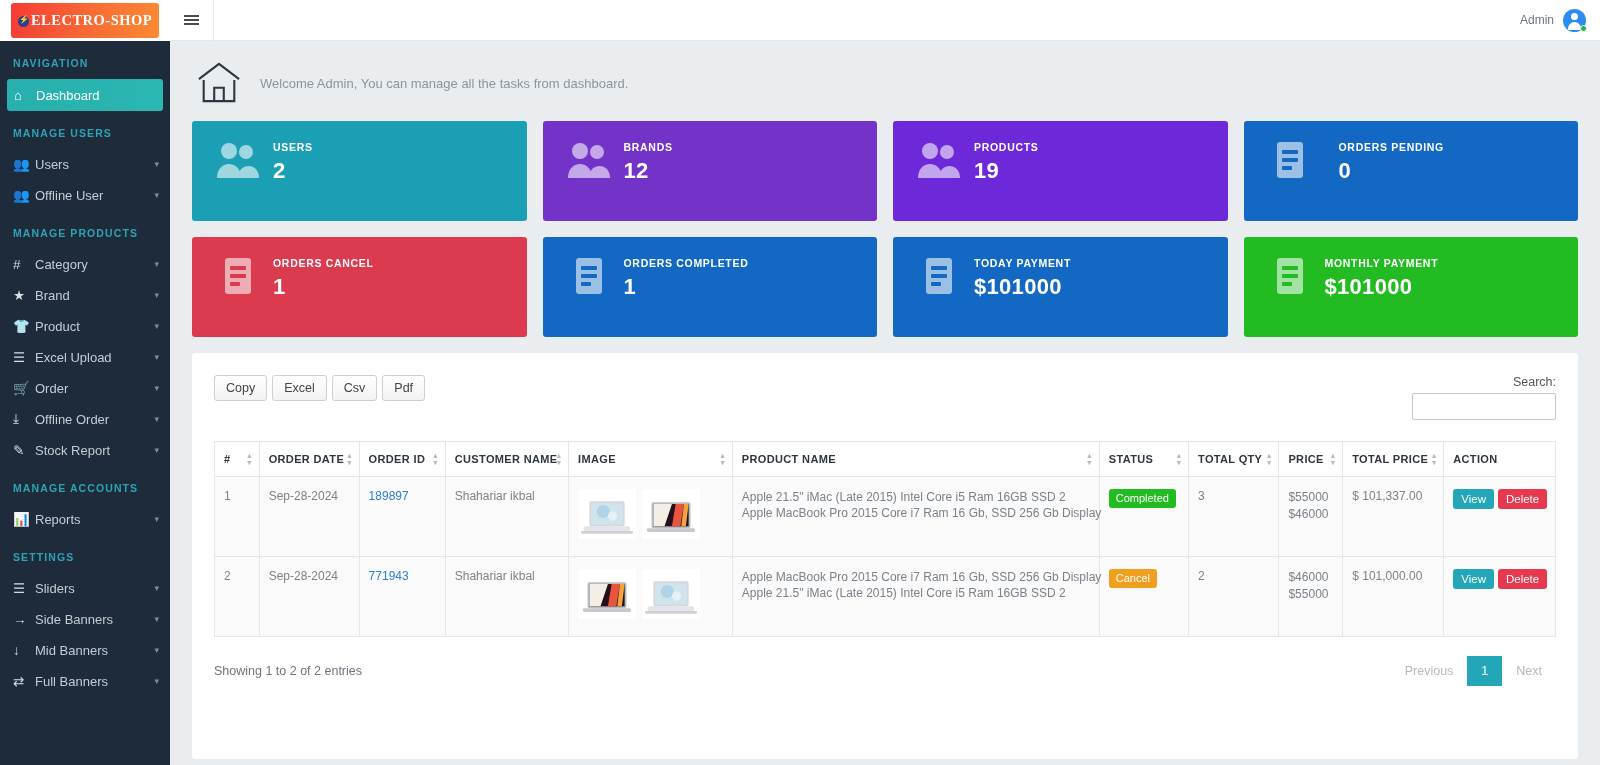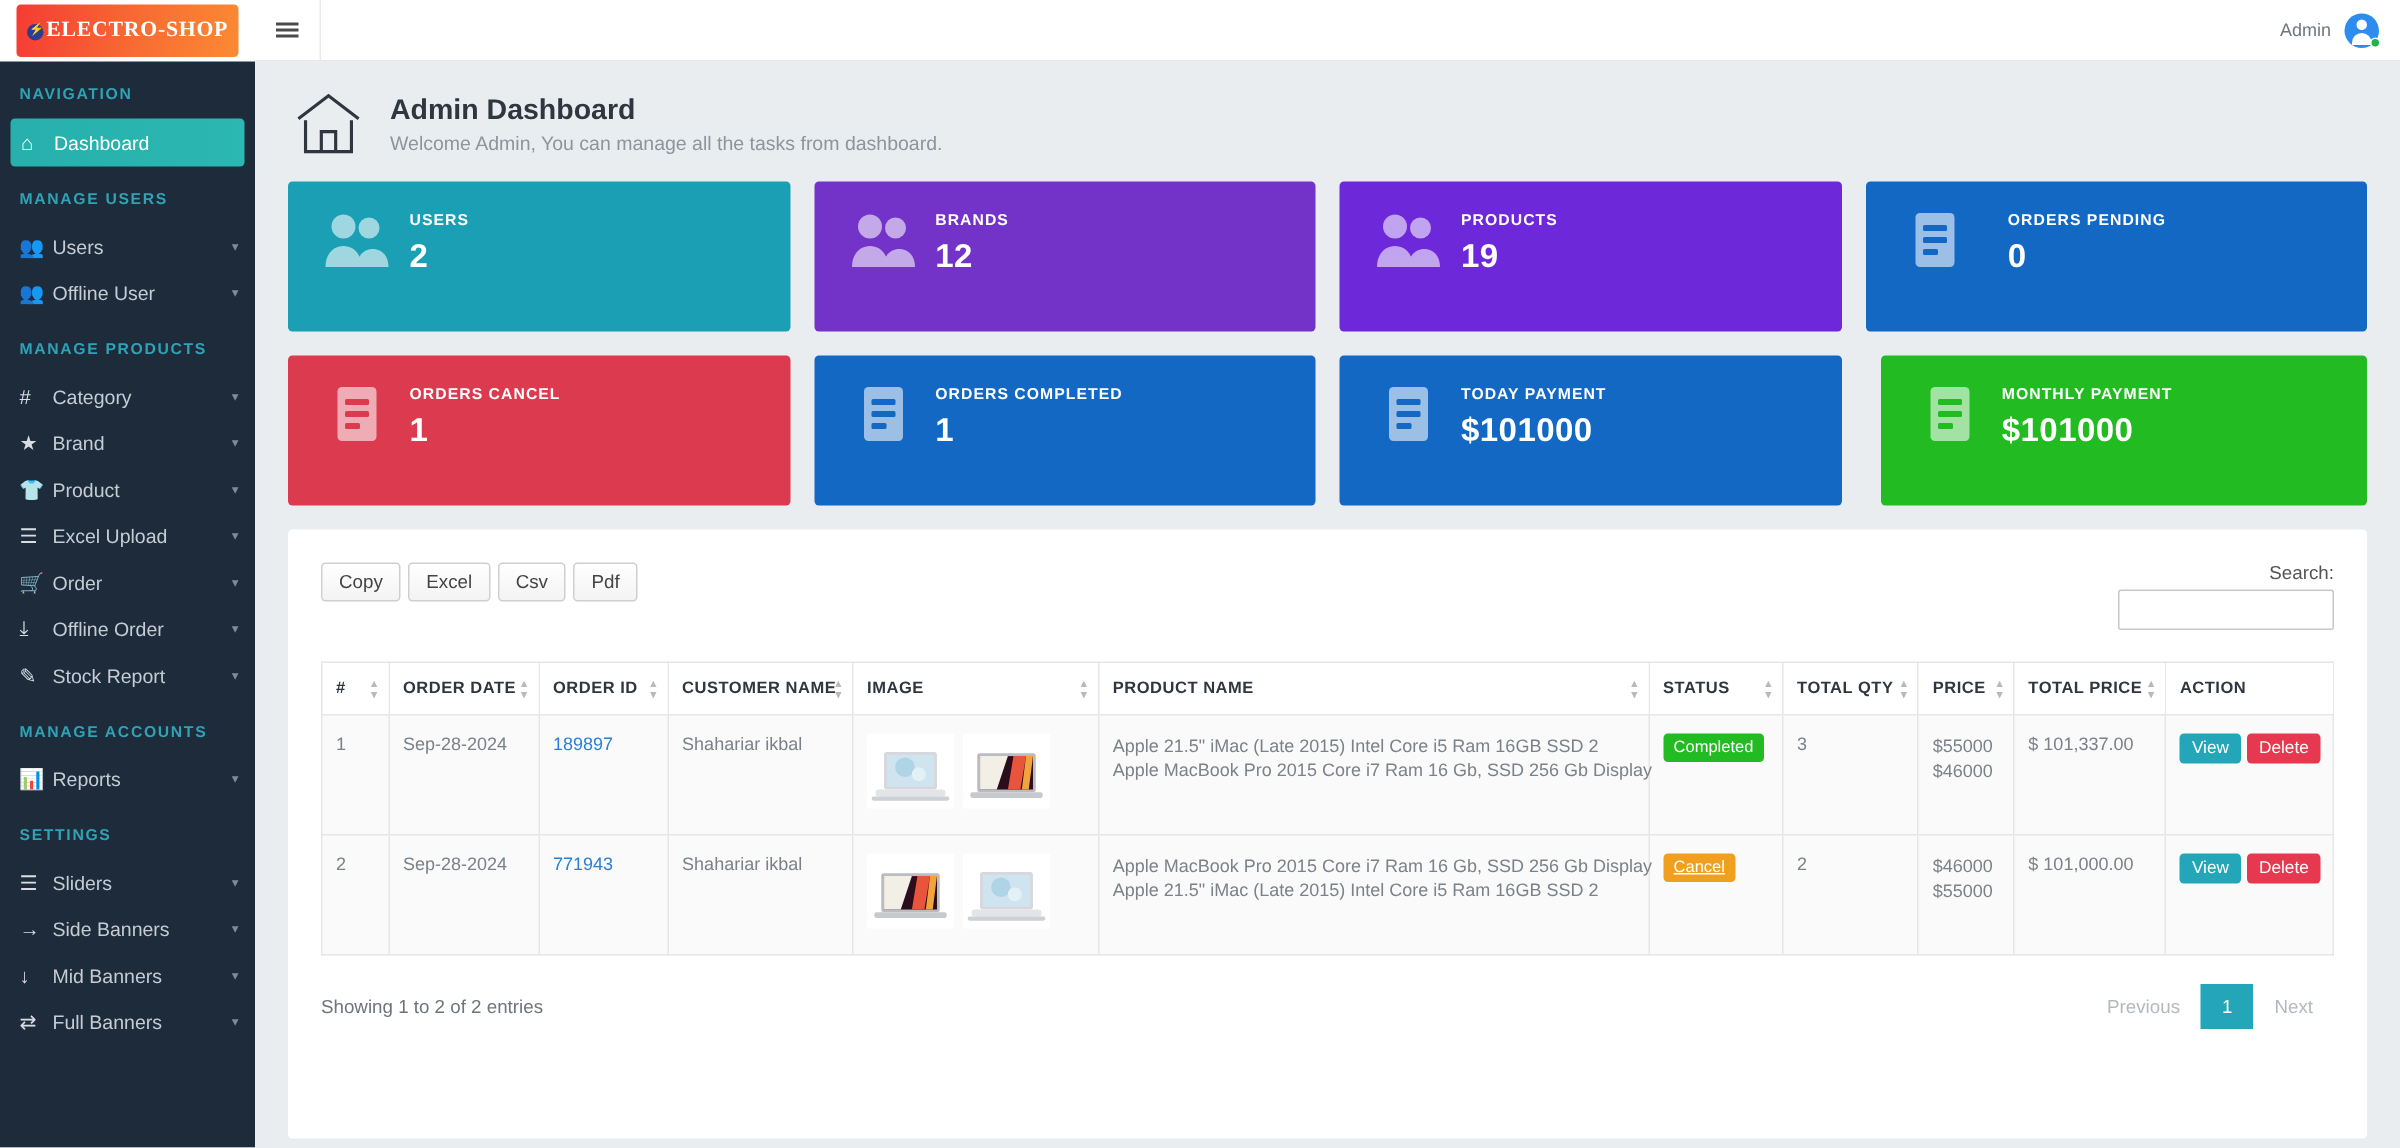--- a/index.html
+++ b/index.html
@@ -282,21 +282,20 @@
 
     <div class="content">
 
       <div class="page-head">
         <svg class="house-icon" viewBox="0 0 48 46">
           <path d="M3 20 L24 4 L45 20" fill="none" stroke="#2f3640" stroke-width="2.2"></path>
           <path d="M8 21 L8 43 L40 43 L40 21" fill="none" stroke="#2f3640" stroke-width="2.2"></path>
           <path d="M19 43 L19 29 L29 29 L29 43" fill="none" stroke="#2f3640" stroke-width="2.2"></path>
         </svg>
         <div>
-          <div class="page-title">Admin Dashboard</div>
           <div class="page-sub">Welcome Admin, You can manage all the tasks from dashboard.</div>
         </div>
       </div>
 
       <div class="cards" id="cards-row1">
           <div class="card" style="background: rgb(27, 159, 181); color: rgb(27, 159, 181);">
             <div class="card-ico"><svg viewBox="0 0 44 40">
                 <circle cx="13" cy="11" r="8" fill="#fff"></circle>
                 <circle cx="30" cy="12" r="7" fill="#fff"></circle>
                 <path d="M1 38c0-9 5.5-14 12-14s12 5 12 14z" fill="#fff"></path>
@@ -374,21 +373,21 @@
                 <rect x="9" y="2" width="26" height="36" rx="3" fill="#fff"></rect>
                 <rect x="14" y="10" width="16" height="4" rx="1" fill="currentColor"></rect>
                 <rect x="14" y="18" width="16" height="4" rx="1" fill="currentColor"></rect>
                 <rect x="14" y="26" width="10" height="4" rx="1" fill="currentColor"></rect>
               </svg></div>
             <div class="card-text">
               <div class="card-title" style="color:#fff">TODAY PAYMENT</div>
               <div class="card-value" style="color:#fff">$101000</div>
             </div>
           </div>
-          <div class="card" style="background: rgb(34, 187, 34); color: rgb(34, 187, 34); margin-left: 10px;">
+          <div class="card" style="background: rgb(34, 187, 34); color: rgb(34, 187, 34);">
             <div class="card-ico"><svg viewBox="0 0 44 40">
                 <rect x="9" y="2" width="26" height="36" rx="3" fill="#fff"></rect>
                 <rect x="14" y="10" width="16" height="4" rx="1" fill="currentColor"></rect>
                 <rect x="14" y="18" width="16" height="4" rx="1" fill="currentColor"></rect>
                 <rect x="14" y="26" width="10" height="4" rx="1" fill="currentColor"></rect>
               </svg></div>
             <div class="card-text">
               <div class="card-title" style="color:#fff">MONTHLY PAYMENT</div>
               <div class="card-value" style="color:#fff">$101000</div>
             </div>
@@ -512,21 +511,21 @@
                         <rect x="3" y="30" width="50" height="5" rx="2" fill="#e2e4e7"></rect>
                         <rect x="0" y="35" width="56" height="3" rx="1.5" fill="#cdd0d4"></rect>
                       </svg>
                     </div>
                   </div>
                 </td>
                 <td>
                   <div class="prod-line">Apple MacBook Pro 2015 Core i7 Ram 16 Gb, SSD 256 Gb Display</div>
                   <div class="prod-line">Apple 21.5" iMac (Late 2015) Intel Core i5 Ram 16GB SSD 2</div>
                 </td>
-                <td><span class="badge" style="background: rgb(240, 160, 30); text-decoration: underline;">Cancel</span></td>
+                <td><span class="badge" style="background: rgb(240, 160, 30);">Cancel</span></td>
                 <td>2</td>
                 <td>
                   <div class="price-l">$46000</div>
                   <div class="price-l">$55000</div>
                 </td>
                 <td>$ 101,000.00</td>
                 <td>
                   <div class="act">
                     <button class="btn-view">View</button>
                     <button class="btn-del">Delete</button>

